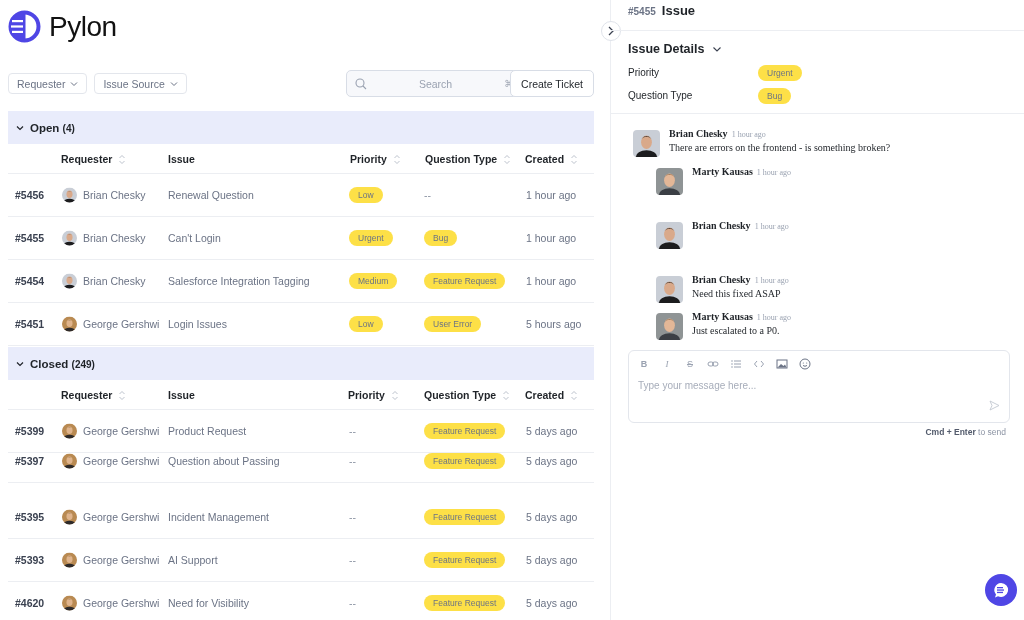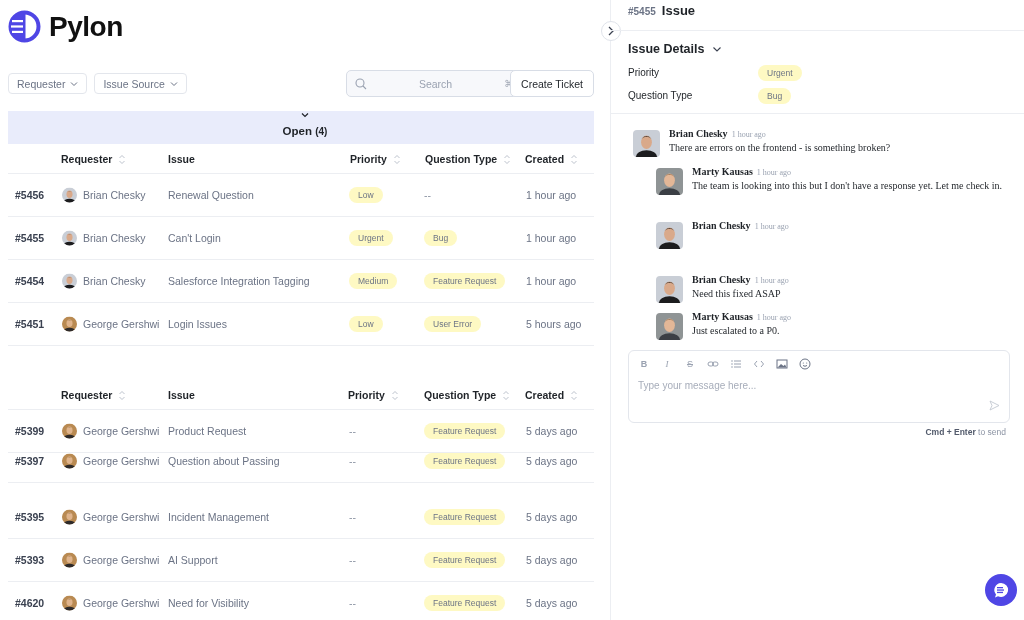--- a/index.html
+++ b/index.html
@@ -3,49 +3,49 @@
 <meta charset="utf-8">
 <style>
   * { box-sizing: border-box; margin: 0; padding: 0; }
   html, body { width: 1024px; height: 620px; overflow: hidden; background: #fff; }
   body { font-family: "Liberation Sans", sans-serif; color: #1f2328; position: relative; }
 
   
   .left { position: absolute; left: 0; top: 0; width: 610px; height: 620px; }
   .logo { position: absolute; left: 8px; top: 10px; display: flex; align-items: center; gap: 8px; }
   .logo-mark { width: 33px; height: 33px; }
-  .logo-text { font-size: 28px; font-weight: 700; color: #111; letter-spacing: -0.5px; }
+  .logo-text { font-size: 28px; font-weight: 400; color: #111; letter-spacing: -0.5px; }
 
   .filters { position: absolute; left: 8px; top: 73px; display: flex; gap: 7px; }
   .filter-btn { height: 21px; border: 1px solid #e3e6ec; border-radius: 4px; padding: 0 8px; font-size: 10.5px; color: #6b7385; display: flex; align-items: center; gap: 5px; background: #fff; }
   .chev-small { width: 8px; height: 8px; }
 
   .search { position: absolute; left: 346px; top: 70px; width: 188px; height: 27px; border: 1px solid #d8dde6; border-radius: 5px; background: #f7f8fb; display: flex; align-items: center; padding: 0 8px; font-size: 10.5px; color: #9aa2b1; }
   .search .ph { flex: 1; text-align: center; }
   .search .kbd { font-size: 9.5px; color: #a0a7b4; }
   .create-btn { position: absolute; left: 510px; top: 70px; width: 84px; height: 27px; border: 1px solid #d8dde6; border-radius: 5px; background: #fff; font-size: 10.5px; color: #1f2328; display: flex; align-items: center; justify-content: center; }
 
-  .section-head { position: absolute; left: 8px; width: 586px; height: 33px; background: #e9ecfb; display: flex; align-items: center; padding-left: 8px; font-size: 11.5px; font-weight: 700; color: #1f2328; gap: 6px; flex-direction: column; }
+  .section-head { position: absolute; left: 8px; width: 586px; height: 33px; background: #e9ecfb; display: flex; align-items: center; padding-left: 8px; font-size: 11.5px; font-weight: 700; color: #1f2328; gap: 6px; }
   .section-head .count { font-size: 10px; font-weight: 700; }
 
   .col-head { position: absolute; left: 8px; width: 586px; height: 30px; border-bottom: 1px solid #eceef2; font-size: 10.5px; font-weight: 700; color: #1f2328; }
   .col-head span { position: absolute; top: 9px; display: flex; align-items: center; gap: 6px; }
   .sort { width: 8px; height: 11px; }
 
   .row { position: absolute; left: 8px; width: 586px; height: 43px; border-bottom: 1px solid #eceef2; font-size: 10.5px; }
   .row > * { position: absolute; top: 50%; transform: translateY(-50%); }
   .row .id { left: 7px; font-weight: 700; color: #3a4150; }
   .row .avatar { left: 54px; width: 15px; height: 15px; border-radius: 50%; overflow: hidden; }
   .row .req { left: 75px; color: #6b7385; }
   .row .issue { left: 160px; color: #6b7385; }
   .row .prio { left: 341px; }
   .row .qtype { left: 416px; }
   .row .created { left: 518px; color: #6b7385; }
   .row .dash { color: #8b93a3; }
-  .pill { display: inline-block; background: #fef9c3; color: #6b7385; font-size: 8.5px; padding: 3px 9px; border-radius: 9px; }
+  .pill { display: inline-block; background: #fde047; color: #6b7385; font-size: 8.5px; padding: 3px 9px; border-radius: 9px; }
 
   
   .divider { position: absolute; left: 610px; top: 0; width: 1px; height: 620px; background: #eceef2; }
   .toggle { position: absolute; left: 601px; top: 21px; width: 20px; height: 20px; border-radius: 50%; border: 1px solid #dfe3ea; background: #fff; display: flex; align-items: center; justify-content: center; }
 
   
   .right { position: absolute; left: 611px; top: 0; width: 413px; height: 620px; }
   .rhead { position: absolute; left: 17px; top: 3px; display: flex; align-items: baseline; gap: 6px; }
   .rhead .num { font-size: 10px; color: #6b7385; font-weight: 700; }
   .rhead .title { font-size: 13px; font-weight: 700; color: #1f2328; }
@@ -202,20 +202,26 @@
     <path d="M6 7 Q10 2 14 7 Q12 4.5 10 5 Q8 4.5 6 7Z" fill="#2a1e16"></path>
   </svg></span>
       <span class="req">George Gershwi</span>
       <span class="issue">Login Issues</span>
       <span class="prio"><span class="pill">Low</span></span>
         <span class="qtype"><span class="pill">User Error</span></span>
       <span class="created">5 hours ago</span>
       </div>
     </div>
 
+  <div class="section-head" style="top:347px;">
+    <svg width="8" height="8" viewBox="0 0 8 8">
+        <path d="M1 2.5 L4 5.5 L7 2.5" fill="none" stroke="#1f2328" stroke-width="1.2"></path>
+      </svg>
+    <span><span>Closed</span> <span class="count">(249)</span></span>
+  </div>
   <div class="col-head" style="top:380px;">
     <span style="left:53px;">
         <b>Requester</b>
         <svg class="sort" viewBox="0 0 8 11">
           <path d="M1.5 4 L4 1.5 L6.5 4 M1.5 7 L4 9.5 L6.5 7" fill="none" stroke="#b5bbc6" stroke-width="0.9"></path>
         </svg>
       </span>
     <span style="left:160px;">
         <b>Issue</b>
       </span>
@@ -357,21 +363,20 @@
       </div>
       <div class="msg" style="left: 45px; top: 168px;">
         <span class="mavatar"><svg width="100%" height="100%" viewBox="0 0 20 20">
     <rect width="20" height="20" fill="#8f9495"></rect>
     <ellipse cx="10" cy="20" rx="8" ry="5" fill="#3b3f45"></ellipse>
     <ellipse cx="10" cy="9" rx="4" ry="5" fill="#e3b797"></ellipse>
     <path d="M6 7 Q10 2 14 7 Q12 4.5 10 5 Q8 4.5 6 7Z" fill="#8a6a4a"></path>
   </svg></span>
     <div class="mbody" style="width:325px;">
       <span class="name">Marty Kausas</span><span class="time">1 hour ago</span>
-      <div class="text">The team is looking into this but I don't have a response yet. Let me check in.</div>
     </div>
       </div>
       <div class="msg" style="left: 45px; top: 222px;">
         <span class="mavatar"><svg width="100%" height="100%" viewBox="0 0 20 20">
     <rect width="20" height="20" fill="#c9ced6"></rect>
     <ellipse cx="10" cy="20" rx="8" ry="5" fill="#1c1c1e"></ellipse>
     <ellipse cx="10" cy="9" rx="4" ry="5" fill="#d9a98a"></ellipse>
     <path d="M6 7 Q10 2 14 7 Q12 4.5 10 5 Q8 4.5 6 7Z" fill="#2b2420"></path>
   </svg></span>
     <div class="mbody" style="width:325px;">

